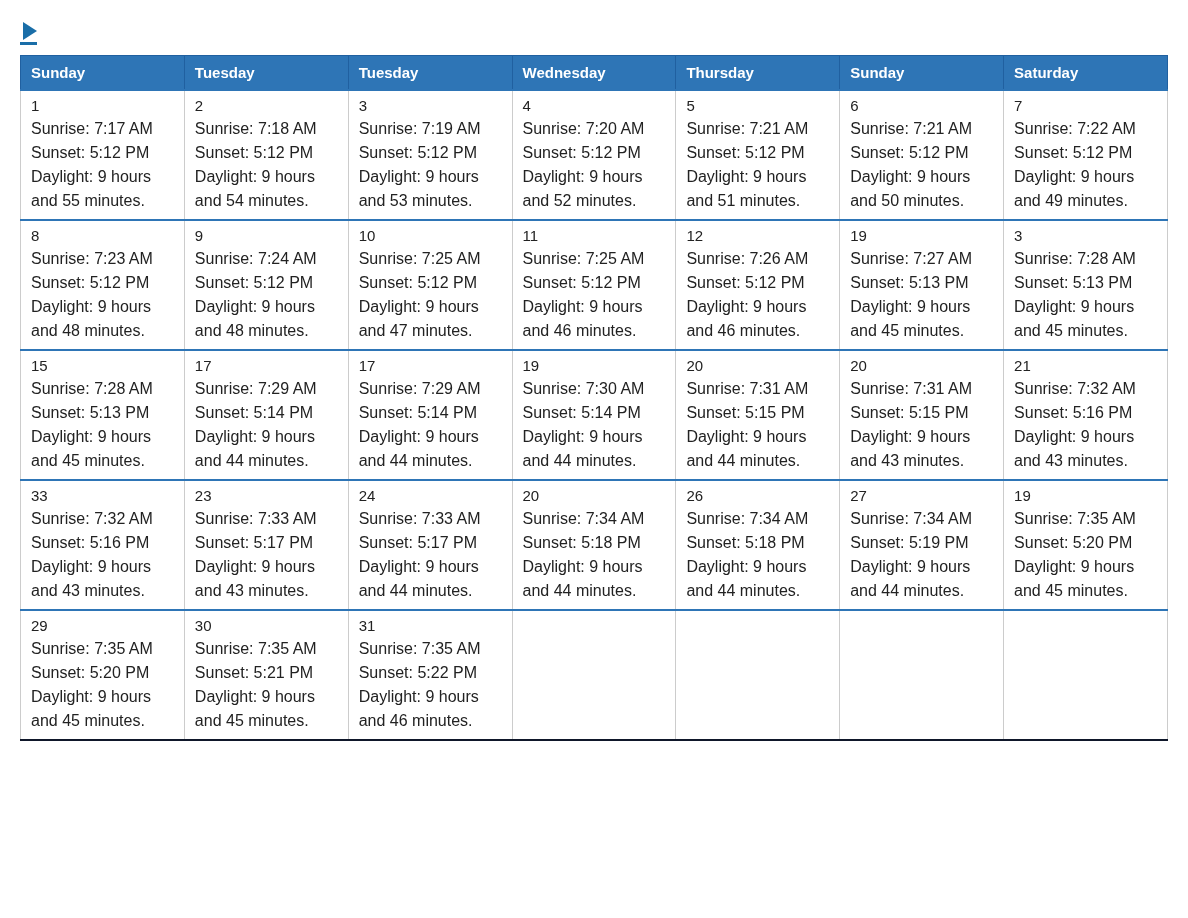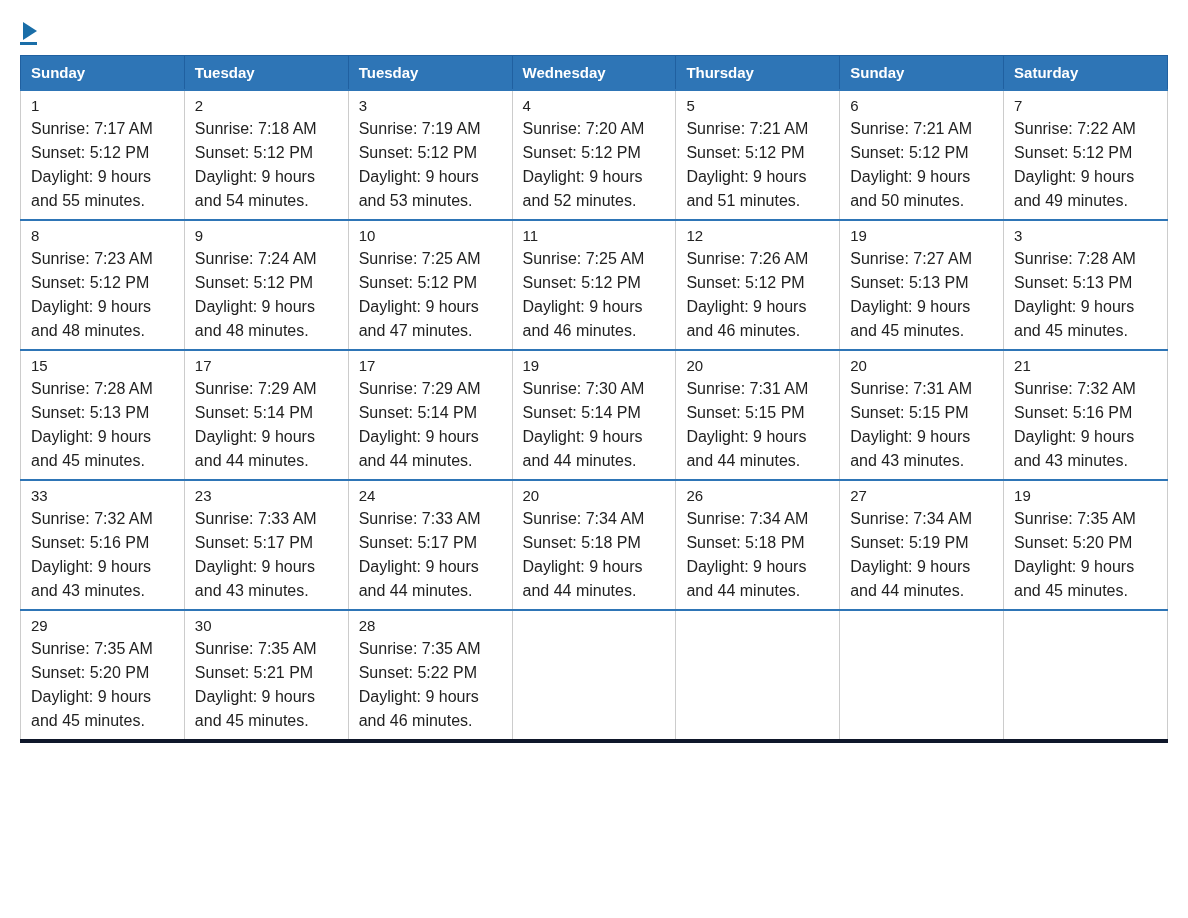--- a/index.html
+++ b/index.html
@@ -96,21 +96,21 @@
       font-weight: normal;
       display: block;
       margin-bottom: 3px;
     }
     .day-info {
       font-size: 16px;
       line-height: 1.5;
       color: #222;
     }
     tbody tr:last-child td {
-      border-bottom: 4px solid #0f172a;
+      border-bottom: 2px solid #0f172a;
     }
   </style>
 </head>
 <body>
 
 <div class="header">
   <div class="logo">
     <div class="logo-top">
       <span class="logo-general"></span>
       <div class="logo-arrow"></div>
@@ -262,21 +262,21 @@
       <tr>
         <td>
           <span class="day-num">29</span>
           <div class="day-info">Sunrise: 7:35 AM<br>Sunset: 5:20 PM<br>Daylight: 9 hours<br>and 45 minutes.</div>
         </td>
         <td>
           <span class="day-num">30</span>
           <div class="day-info">Sunrise: 7:35 AM<br>Sunset: 5:21 PM<br>Daylight: 9 hours<br>and 45 minutes.</div>
         </td>
         <td>
-          <span class="day-num">28</span>
+          <span class="day-num">31</span>
           <div class="day-info">Sunrise: 7:35 AM<br>Sunset: 5:22 PM<br>Daylight: 9 hours<br>and 46 minutes.</div>
         </td>
         <td></td>
         <td></td>
         <td></td>
         <td></td>
       </tr>
     </tbody>
 </table>
 

